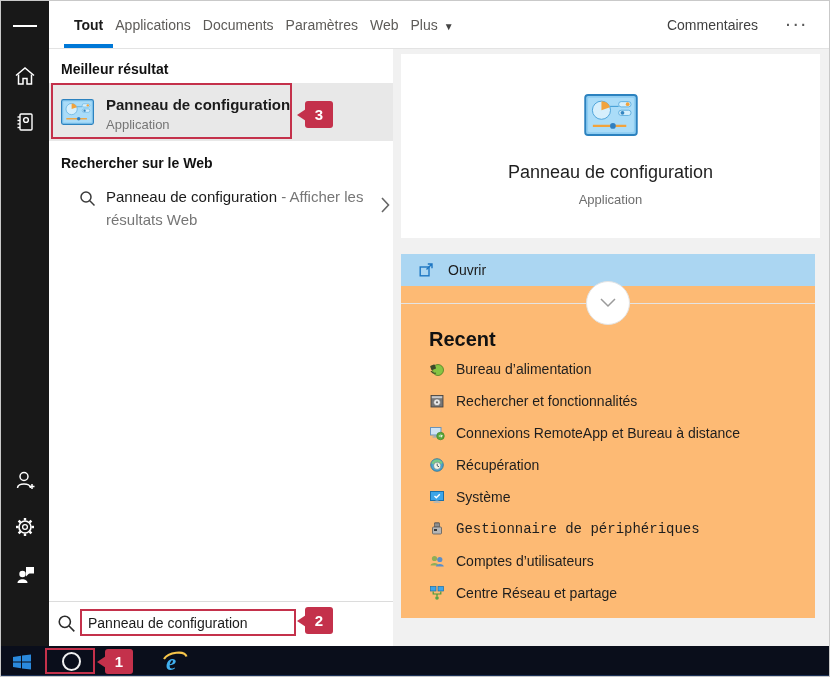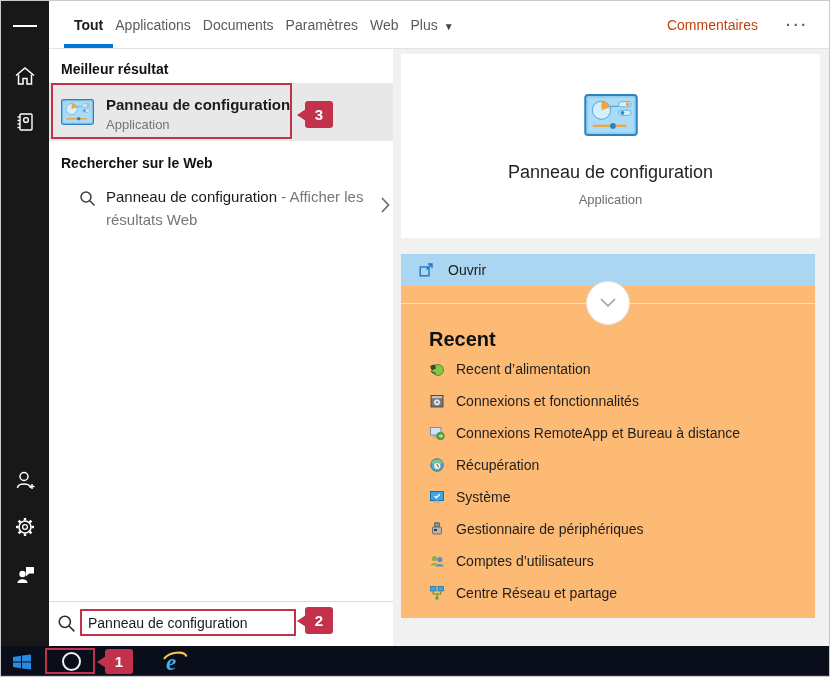--- a/index.html
+++ b/index.html
@@ -15,21 +15,21 @@
 
   
   .topbar { position:absolute; left:48px; top:0; width:782px; height:48px; background:#fff;
             border-bottom:1px solid #e3e3e3; display:flex; align-items:stretch; }
   .tabs { display:flex; gap:12px; padding-left:25px; }
   .tab { position:relative; line-height:48px; font-size:14px; color:#5d5b58; cursor:pointer; white-space:nowrap; }
   .tab.active { color:#1b1b1b; font-weight:bold; }
   .tab.active::after { content:""; position:absolute; left:-10px; right:-10px; bottom:0; height:4px; background:var(--accent); }
   .tab .caret { font-size:10px; color:#444; margin-left:6px; }
   .tb-right { margin-left:auto; display:flex; gap:28px; padding-right:22px; }
-  .tb-right .link { line-height:48px; font-size:14px; color:#c2410c; cursor:pointer; }
+  .tb-right .link { line-height:48px; font-size:14px; color:#404040; cursor:pointer; }
   .tb-right .dots { line-height:48px; font-size:14px; font-weight:bold; letter-spacing:3px; color:#5a5a5a; cursor:pointer; }
 
   
   .left-panel { position:absolute; left:48px; top:48px; width:392px; height:597px; background:#fff; }
   .sec-h { position:absolute; left:12px; font-size:14px; font-weight:bold; color:#111; }
   .best-row { position:absolute; left:0; top:34px; width:100%; height:58px; background:var(--row_hl); cursor:pointer; }
   .best-row .cp-ic { position:absolute; left:12px; top:16px; }
   .best-title { position:absolute; left:57px; top:13px; font-size:15px; font-weight:bold; color:#1b1b1b; }
   .best-sub { position:absolute; left:57px; top:34px; font-size:13px; color:#757575; }
   .web-row { position:absolute; left:17px; top:135px; width:100%; height:52px; cursor:pointer; }
@@ -245,30 +245,30 @@
         </svg>
       </div>
       <div class="recent-h">Recent</div>
 
       <div class="r-row" style="top:99px;">
         <svg width="16" height="16" viewBox="0 0 16 16">
           <circle cx="9" cy="9" r="5.5" fill="#86c443" stroke="#4e7d23" stroke-width="0.8"></circle>
           <rect x="1.5" y="4" width="5" height="4.5" rx="0.8" fill="#3d4b2a" transform="rotate(-20 4 6)"></rect>
           <path d="M2 10 Q4 13 7 12" stroke="#3d4b2a" stroke-width="1.2" fill="none"></path>
         </svg>
-        <span class="r-lbl">Recent d’alimentation</span>
+        <span class="r-lbl">Bureau d’alimentation</span>
       </div>
       <div class="r-row" style="top:131px;">
         <svg width="16" height="16" viewBox="0 0 16 16">
           <rect x="2" y="2.5" width="12" height="11.5" fill="#777" stroke="#3e3e3e" stroke-width="0.8"></rect>
           <rect x="2.8" y="3.2" width="10.4" height="2" fill="#c9c9c9"></rect>
           <circle cx="8" cy="9.3" r="3.4" fill="#e9e9e9" stroke="#555" stroke-width="0.5"></circle>
           <circle cx="8" cy="9.3" r="1.1" fill="#666"></circle>
         </svg>
-        <span class="r-lbl">Connexions et fonctionnalités</span>
+        <span class="r-lbl">Rechercher et fonctionnalités</span>
       </div>
       <div class="r-row" style="top:163px;padding-left:10px;">
         <svg width="16" height="16" viewBox="0 0 16 16">
           <rect x="1.5" y="2.5" width="10.5" height="7.5" fill="#cfe3f3" stroke="#6a93b8"></rect>
           <rect x="5" y="10" width="3" height="1.5" fill="#8aa9c4"></rect>
             <rect x="3.5" y="11.5" width="6" height="1" fill="#8aa9c4"></rect>
           <circle cx="11.5" cy="11" r="3.8" fill="#58a839" stroke="#3c7a24" stroke-width="0.6"></circle>
           <path d="M9.8 11 h3.4 M11.9 9.6 l1.4 1.4 -1.4 1.4" stroke="#fff" stroke-width="0.9" fill="none"></path>
         </svg>
         <span class="r-lbl">Connexions RemoteApp et Bureau à distance</span>
@@ -284,21 +284,21 @@
       </div>
       <div class="r-row" style="top:227px;">
         <svg width="16" height="16" viewBox="0 0 16 16">
           <rect x="1.5" y="2.5" width="13" height="9" fill="#3da5e8" stroke="#1b6fa8"></rect>
           <path d="M5.5 7 L7.3 8.8 L10.8 5.2" stroke="#fff" stroke-width="1.4" fill="none"></path>
           <rect x="6.5" y="11.5" width="3" height="1.2" fill="#9db7c9"></rect>
             <rect x="4.5" y="12.7" width="7" height="1" fill="#9db7c9"></rect>
         </svg>
         <span class="r-lbl">Système</span>
       </div>
-      <div class="r-row" style="top:259px;">
+      <div class="r-row" style="top:259px;font-family:Liberation Mono, monospace;">
         <svg width="16" height="16" viewBox="0 0 16 16">
           <rect x="5.5" y="2" width="5" height="4" fill="#8f8f8f" stroke="#555" stroke-width="0.7"></rect>
           <line x1="7" y1="1" x2="7" y2="2" stroke="#555"></line>
             <line x1="9" y1="1" x2="9" y2="2" stroke="#555"></line>
           <rect x="3.5" y="6" width="9" height="7" rx="1" fill="#b5b5b5" stroke="#5a5a5a" stroke-width="0.8"></rect>
           <rect x="5" y="8" width="3" height="2" fill="#3a3a3a"></rect>
         </svg>
         <span class="r-lbl">Gestionnaire de périphériques</span>
       </div>
       <div class="r-row" style="top:291px;">

